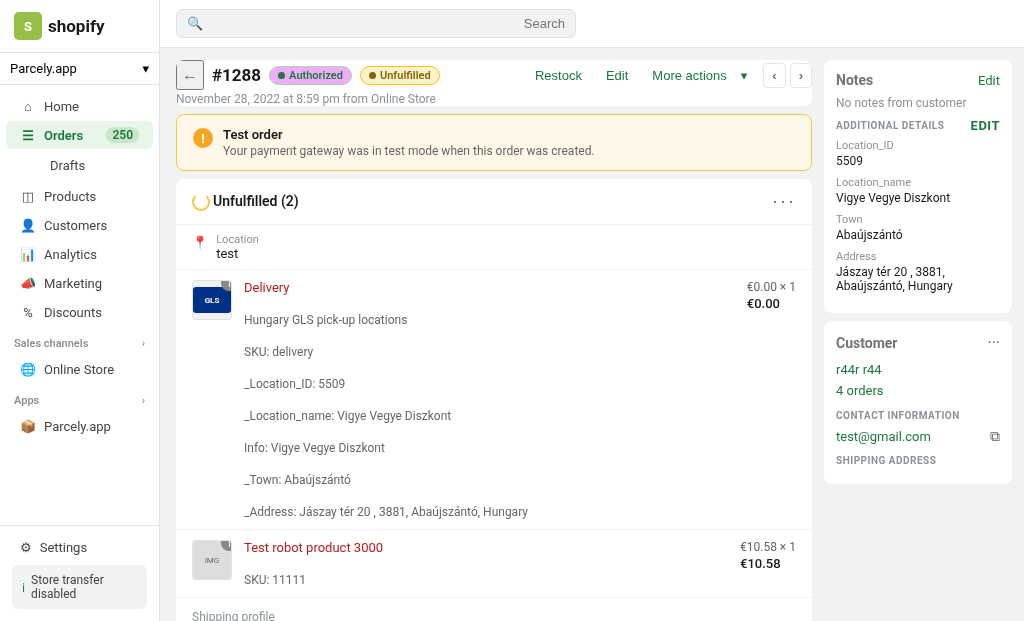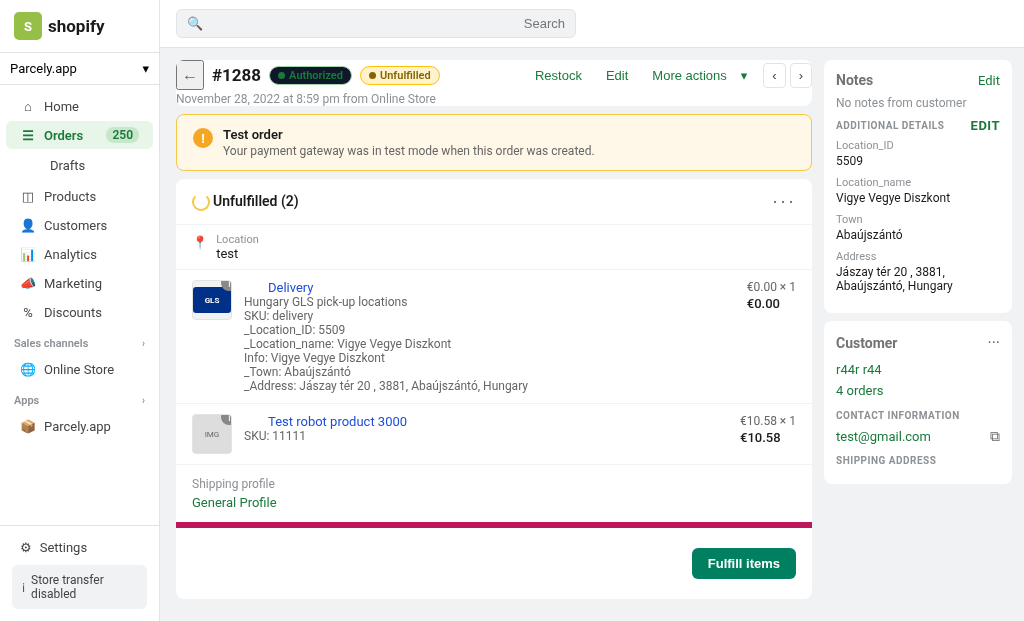--- a/index.html
+++ b/index.html
@@ -32,21 +32,21 @@
     .topbar { background: #fff; border-bottom: 1px solid #e1e3e5; padding: 0 16px; height: 48px; display: flex; align-items: center; gap: 12px; flex-shrink: 0; }
     .search-box { flex: 1; max-width: 400px; display: flex; align-items: center; background: #f1f2f4; border: 1px solid #e1e3e5; border-radius: 6px; padding: 6px 10px; gap: 6px; }
     .search-box input { border: none; background: transparent; outline: none; font-size: 13px; color: #444; width: 100%; text-align: right; }
 
     
     .content { flex: 1; display: flex; overflow: hidden; }
     .content-main { flex: 1; overflow-y: auto; padding: 12px 12px 12px 16px; }
     .content-right { width: 200px; flex-shrink: 0; overflow-y: auto; padding: 12px 12px 12px 0; }
     .back-btn { color: #666; cursor: pointer; font-size: 16px; padding: 4px; }
     .order-title { font-size: 17px; font-weight: 700; color: #1a1a1a; }
-    .badge-authorized { background: #0f172a; color: #1a7a3c; border: 1px solid #a3d7a8; border-radius: 12px; padding: 2px 8px; font-size: 11px; font-weight: 600; display: flex; align-items: center; gap: 4px; }
+    .badge-authorized { background: #f0abfc; color: #1a7a3c; border: 1px solid #a3d7a8; border-radius: 12px; padding: 2px 8px; font-size: 11px; font-weight: 600; display: flex; align-items: center; gap: 4px; }
     .badge-unfulfilled { background: #fff3cd; color: #856404; border: 1px solid #ffc107; border-radius: 12px; padding: 2px 8px; font-size: 11px; font-weight: 600; display: flex; align-items: center; gap: 4px; }
     .badge-dot { width: 7px; height: 7px; border-radius: 50%; }
     .badge-dot.green { background: #1a7a3c; }
     .badge-dot.yellow { background: #856404; }
     .more-actions-btn { display: flex; align-items: center; gap: 4px; }
     .nav-btns { display: flex; gap: 4px; }
     .nav-btn { background: #fff; border: 1px solid #e1e3e5; border-radius: 4px; padding: 4px 8px; cursor: pointer; color: #444; font-size: 13px; }
     .order-subtitle { font-size: 12px; color: #8c9196; margin-top: 2px; }
     .order-header-wrap { background: #fff; border-radius: 8px; padding: 12px 16px; margin-bottom: 8px; }
     .order-header-top { display: flex; align-items: center; gap: 8px; }
@@ -70,22 +70,22 @@
     .location-row { padding: 8px 16px; display: flex; align-items: flex-start; gap: 8px; border-bottom: 1px solid #f1f2f4; }
     .location-pin { color: #666; margin-top: 2px; }
     .location-label { font-size: 11px; color: #8c9196; }
     .location-value { font-size: 13px; color: #1a1a1a; }
 
     
     .product-row { padding: 10px 16px; display: flex; align-items: flex-start; gap: 12px; border-bottom: 1px solid #f1f2f4; }
     .product-img { width: 40px; height: 40px; background: #f1f2f4; border-radius: 4px; border: 1px solid #e1e3e5; display: flex; align-items: center; justify-content: center; flex-shrink: 0; overflow: hidden; font-size: 9px; color: #666; text-align: center; position: relative; }
     .product-qty-badge { position: absolute; top: -6px; right: -6px; background: #888; color: white; border-radius: 50%; width: 16px; height: 16px; font-size: 10px; display: flex; align-items: center; justify-content: center; }
     .product-info { flex: 1; }
-    .product-link { color: #1d4ed8; text-decoration: none; font-size: 13px; margin-left: 24px; }
-    .product-detail { font-size: 12px; color: #666; margin-top: 0; }
+    .product-link { color: #b91c1c; text-decoration: none; font-size: 13px; }
+    .product-detail { font-size: 12px; color: #666; margin-top: 18px; }
     .product-price { text-align: left; }
     .product-price-unit { font-size: 12px; color: #666; }
     .product-price-total { font-size: 13px; color: #1a1a1a; font-weight: 500; margin-top: 2px; }
 
     
     .shipping-section { padding: 12px 16px; }
     .shipping-label { font-size: 12px; color: #8c9196; margin-bottom: 4px; }
     .shipping-value { font-size: 13px; color: #1a7a3c; text-decoration: none; }
 
     

